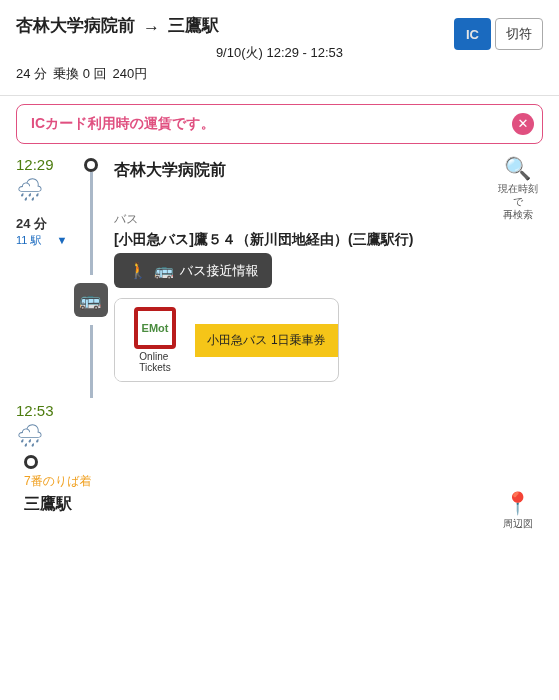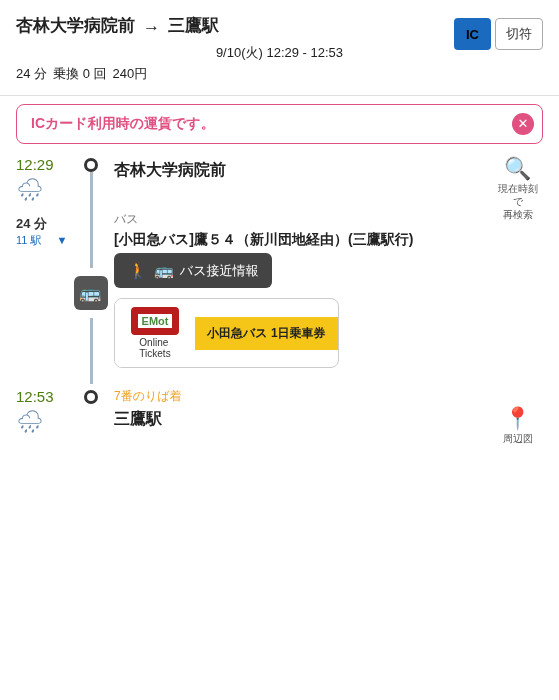--- a/index.html
+++ b/index.html
@@ -43,21 +43,21 @@
     .ticket-buttons {
       position: absolute;
       right: 16px;
       top: 18px;
       display: flex;
       gap: 4px;
     }
 
     .btn-ic {
       background: #1a6abf;
-      color: #000000;
+      color: #e5e5e5;
       border: none;
       border-radius: 4px;
       padding: 6px 12px;
       font-size: 13px;
       font-weight: bold;
       cursor: pointer;
     }
 
     .btn-ticket {
       background: #fff;
@@ -312,48 +312,49 @@
       flex-direction: column;
       align-items: center;
       font-size: 10px;
       min-width: 80px;
     }
 
     .emot-logo {
       font-size: 11px;
       font-weight: bold;
       color: #4a8c3f;
-      border: 7px solid #b91c1c;
+      border: 4px solid #b91c1c;
       border-radius: 4px;
-      padding: 1px 4px;
+      padding: 11px 4px;
       margin-bottom: 2px;
     }
 
     .emot-label {
       font-size: 10px;
       color: #333;
     }
 
     .ticket-yellow-part {
       background: #f5c518;
       padding: 8px 12px;
       font-size: 12px;
-      font-weight: bold;
+      font-weight: normal;
       color: #222;
       display: flex;
       align-items: center;
       justify-content: center;
       text-align: center;
       min-width: 100px;
       line-height: 1.4;
     }
 
     .arrival-section {
       display: flex;
       position: relative;
+      flex-direction: column;
     }
 
     .platform-text {
       font-size: 12px;
       color: #f0a020;
       margin-bottom: 2px;
     }
 
     .bottom-right-btn {
       position: absolute;

